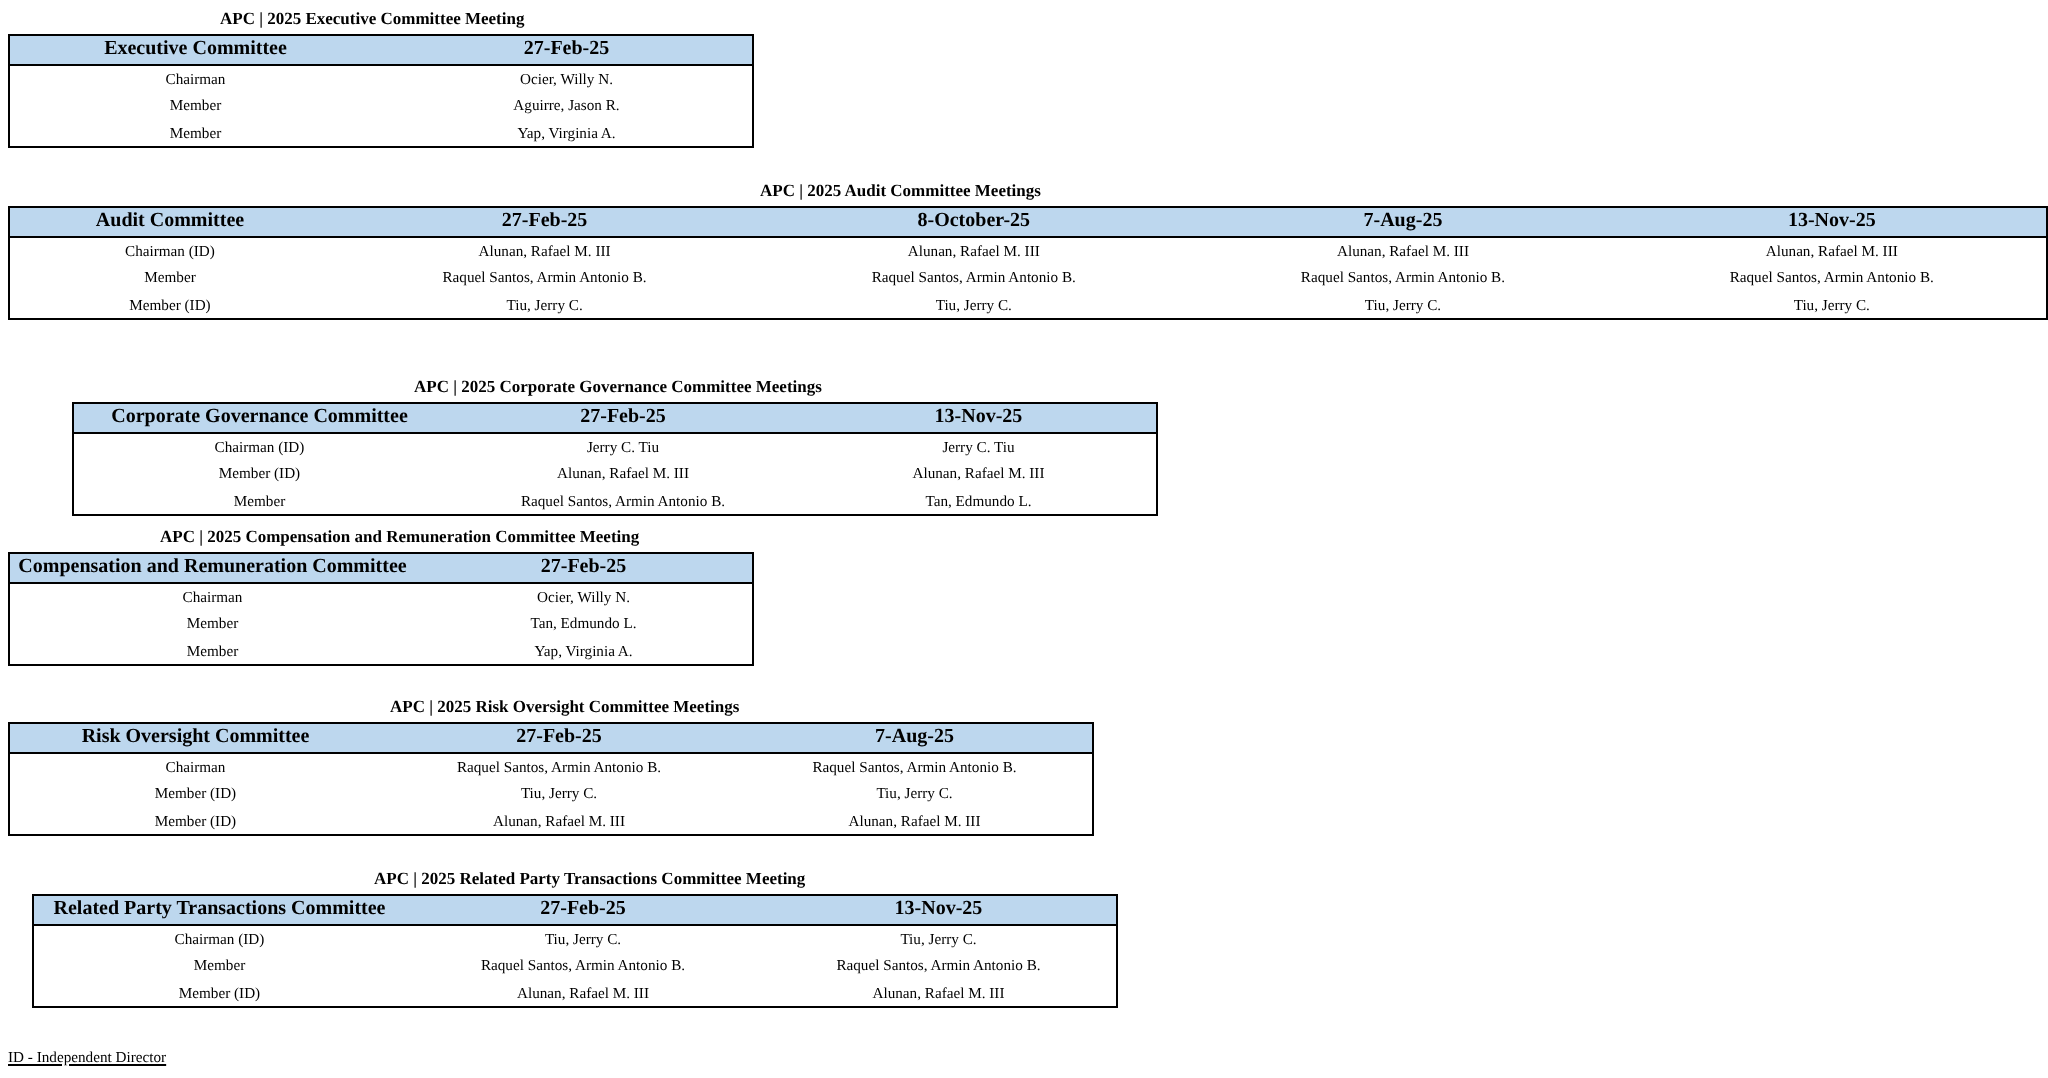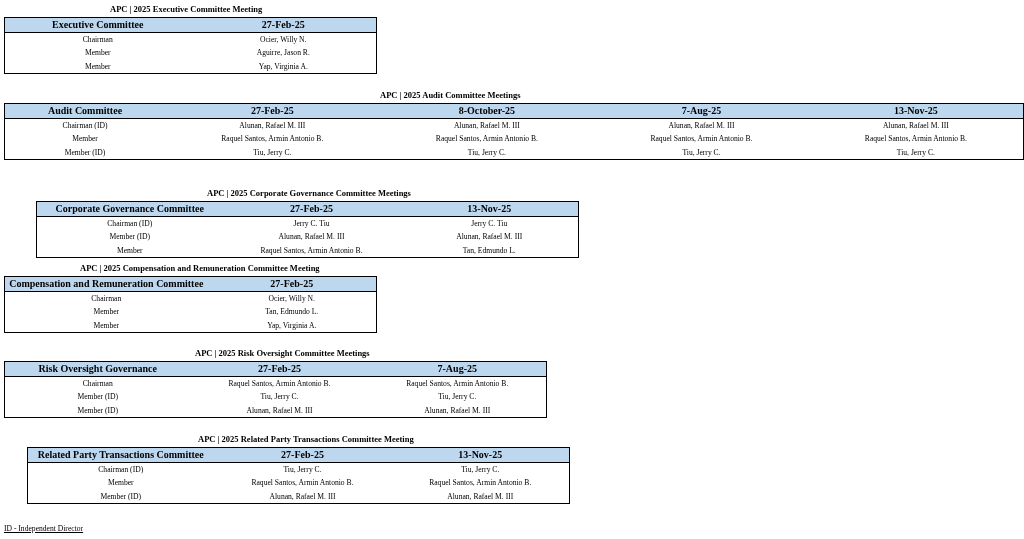--- a/index.html
+++ b/index.html
@@ -213,21 +213,21 @@
       <div class="block" style="left: 4px; top: 348px;">
         <div class="block-title" style="padding-left: 191px; text-align: left;">APC | 2025 Risk Oversight Committee Meetings</div>
         <table class="gtbl">
           <colgroup>
             <col style="width: 186px;">
             <col style="width: 178px;">
             <col style="width: 178px;">
           </colgroup>
           <thead>
             <tr>
-              <th class="rolehdr">Risk Oversight Governance</th>
+              <th class="rolehdr">Risk Oversight Committee</th>
               <th>27-Feb-25</th>
               <th>7-Aug-25</th>
             </tr>
           </thead>
           <tbody>
             <tr>
               <td>Chairman</td>
               <td>Raquel Santos, Armin Antonio B.</td>
               <td>Raquel Santos, Armin Antonio B.</td>
             </tr>
@@ -237,21 +237,21 @@
               <td>Tiu, Jerry C.</td>
             </tr>
             <tr>
               <td>Member (ID)</td>
               <td>Alunan, Rafael M. III</td>
               <td>Alunan, Rafael M. III</td>
             </tr>
           </tbody>
         </table>
       </div>
-      <div class="block" style="left: 15px; top: 434px; padding-left: 12px;">
+      <div class="block" style="left: 4px; top: 434px; padding-left: 12px;">
         <div class="block-title" style="padding-left: 171px; text-align: left;">APC | 2025 Related Party Transactions Committee Meeting</div>
         <table class="gtbl">
           <colgroup>
             <col style="width: 186px;">
             <col style="width: 178px;">
             <col style="width: 178px;">
           </colgroup>
           <thead>
             <tr>
               <th class="rolehdr">Related Party Transactions Committee</th>

